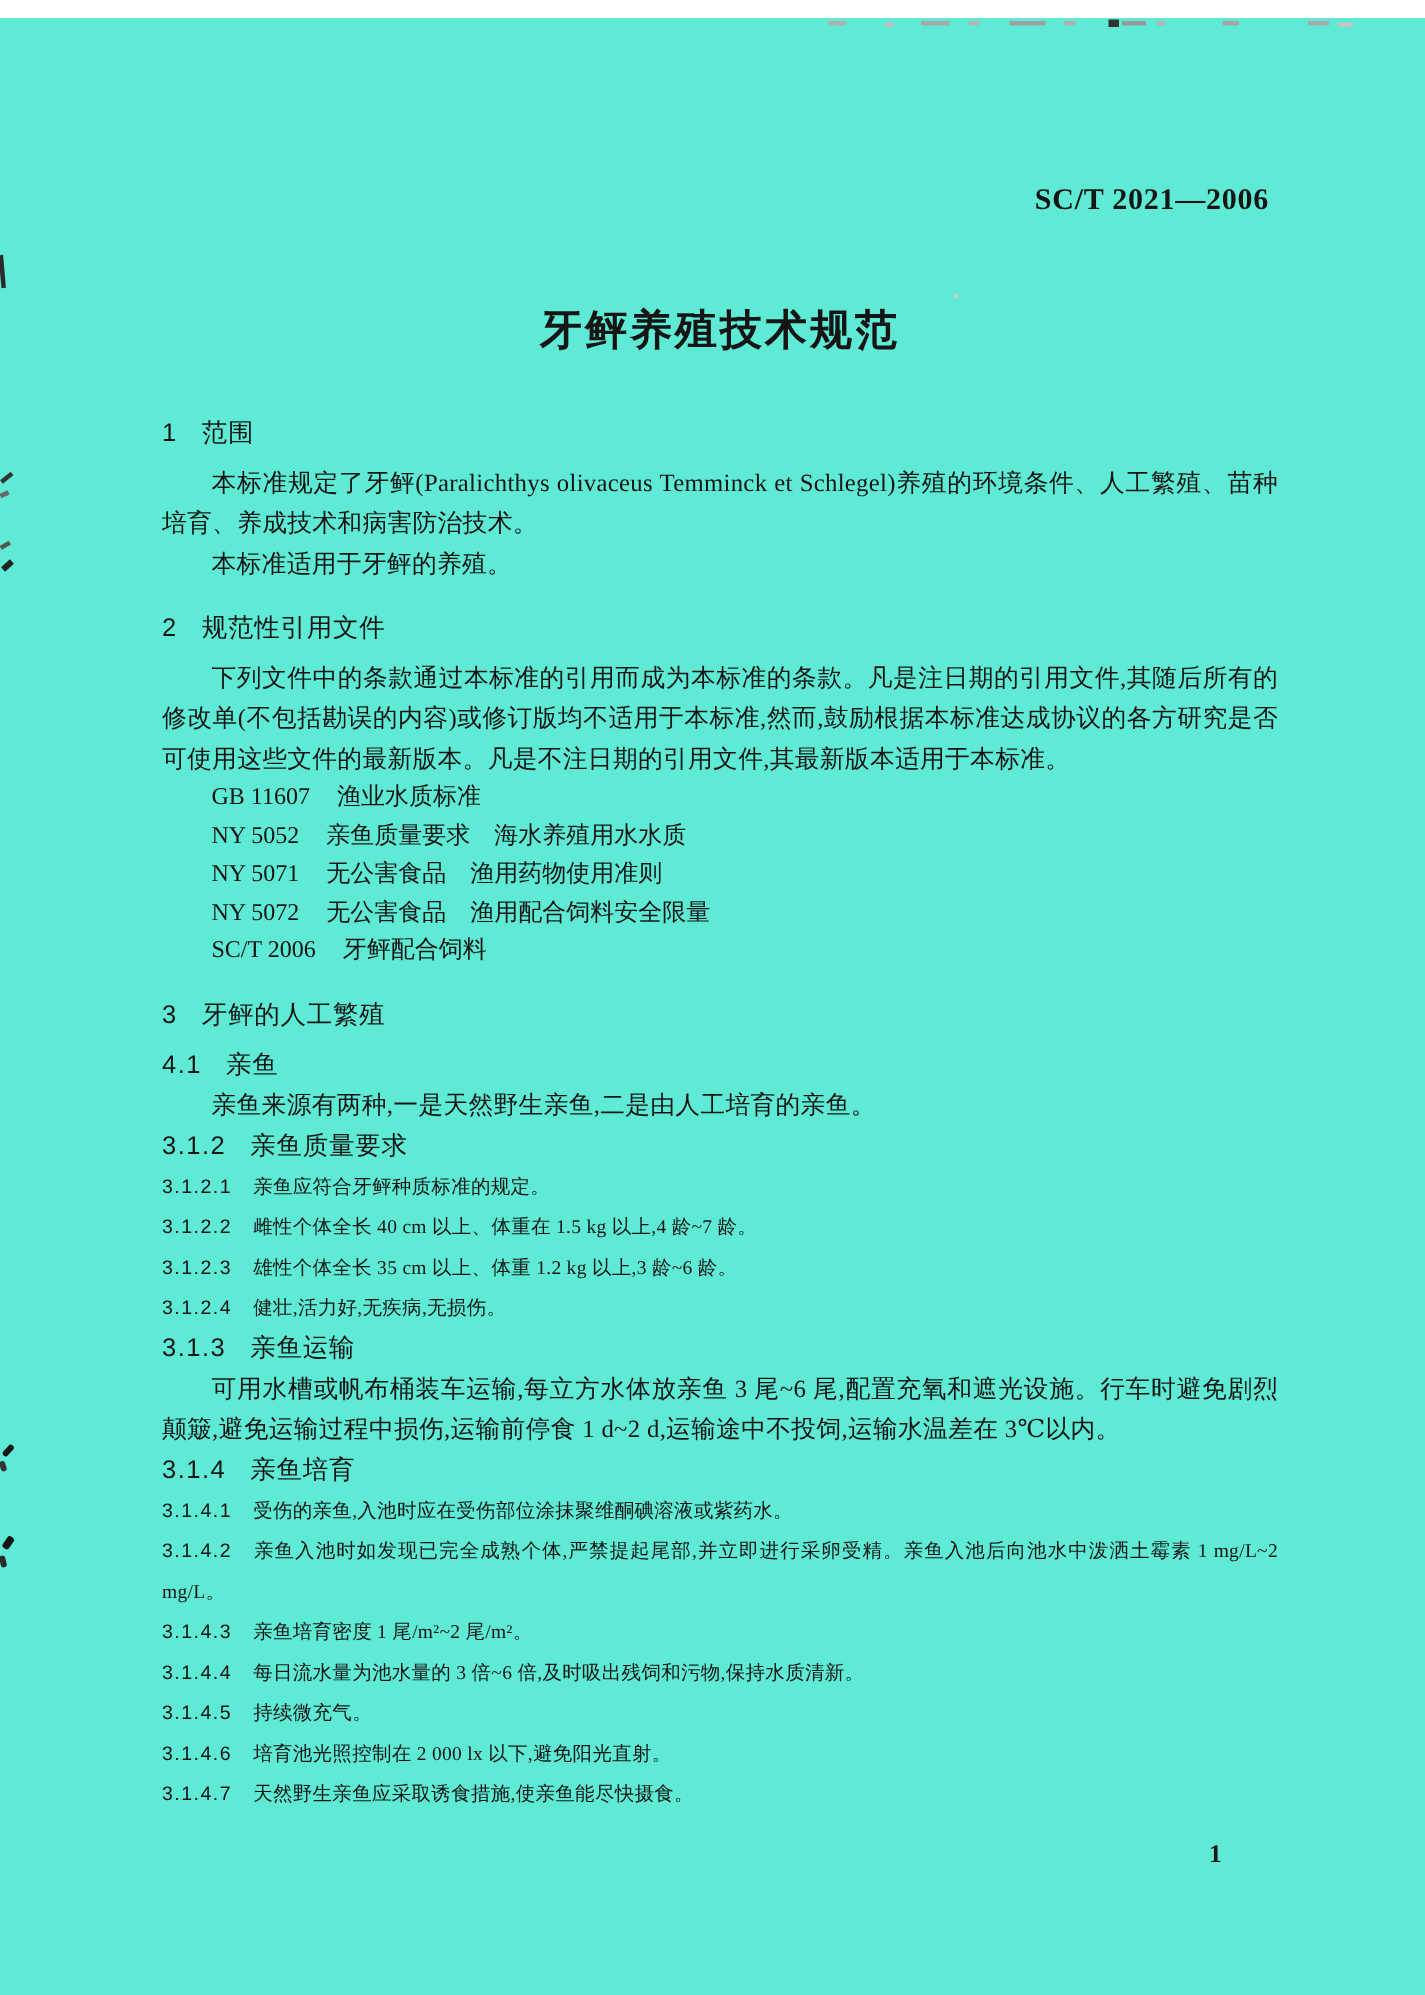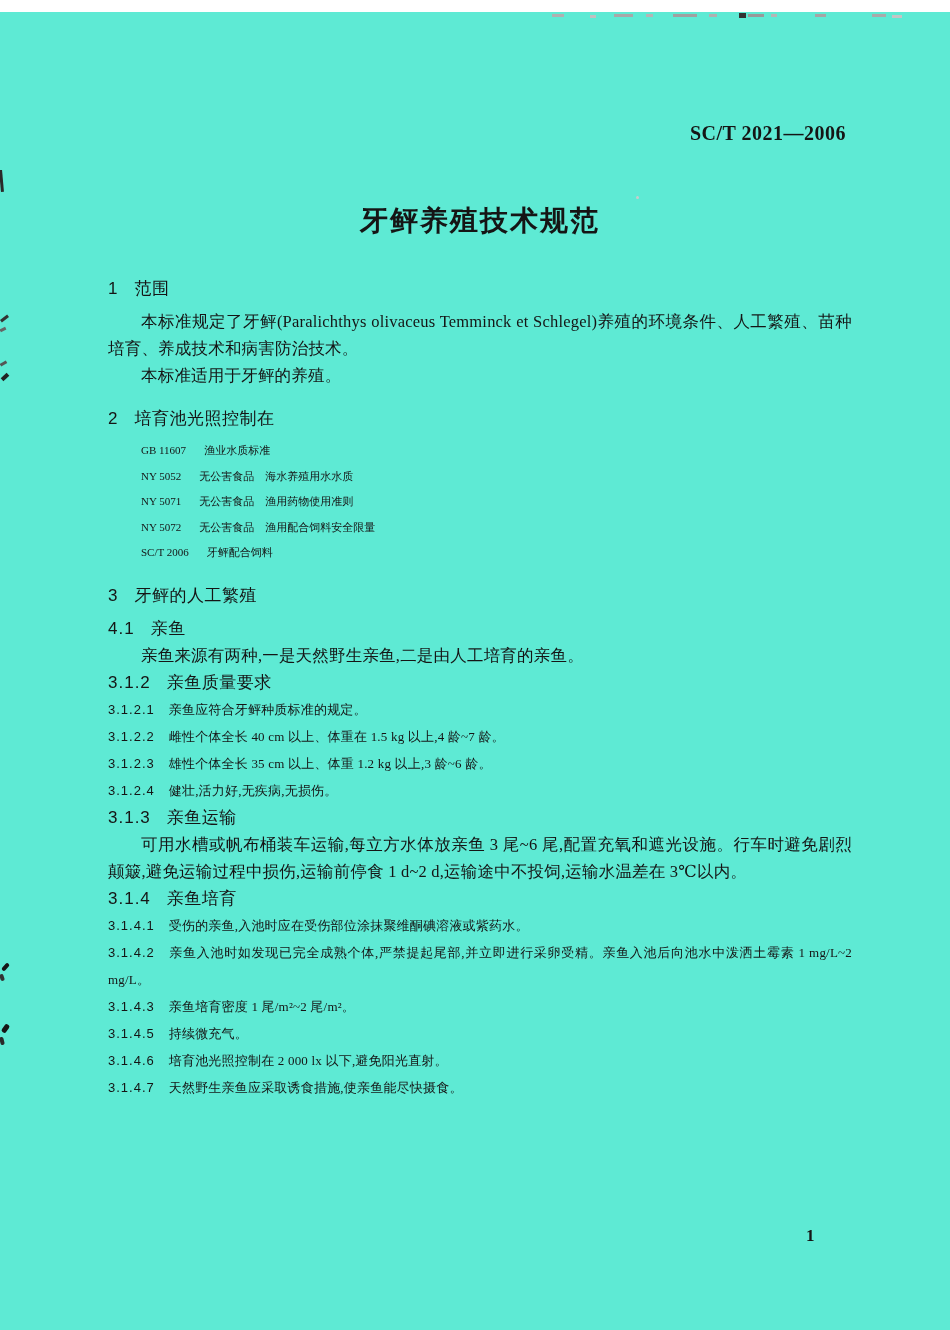--- a/index.html
+++ b/index.html
@@ -70,21 +70,21 @@
     letter-spacing: 0.2px;
   }
   .clause .num {
     font-family: "Liberation Sans", "DejaVu Sans", sans-serif;
     letter-spacing: 1px;
     margin-right: 14px;
   }
 
   
   .ref {
-    font-size: 11px;
+    font-size: 16px;
     line-height: 25.5px;
     padding-left: 33px;
   }
   .ref .code { margin-right: 18px; }
 
   .italic { }
 
   
   .page-number {
     position: absolute;
@@ -126,40 +126,42 @@
   <div class="scan-mark" style="left:0;top:1025px;width:4px;height:8px;background:#2a2a2a;transform:rotate(-14deg);border-radius:2px;"></div>
   <div class="scan-mark" style="left:636px;top:184px;width:3px;height:3px;background:#cccccc;border-radius:50%;"></div>
 
   <div class="content">
     <div class="doc-code">SC/T 2021—2006</div>
     <h1 class="doc-title">牙鲆养殖技术规范</h1>
     <main>
         <div class="hd chapter"><span class="num">1</span><span class="hlabel">范围</span></div>
         <p class="para"><span>本标准规定了牙鲆(</span><span class="italic">Paralichthys olivaceus</span><span> Temminck et Schlegel)养殖的环境条件、人工繁殖、苗种培育、养成技术和病害防治技术。</span></p>
         <p class="para">本标准适用于牙鲆的养殖。</p>
-        <div class="hd chapter"><span class="num">2</span><span class="hlabel">培育池光照控制在</span></div>
+        <div class="hd chapter"><span class="num">2</span><span class="hlabel">规范性引用文件</span></div>
+        <p class="para">下列文件中的条款通过本标准的引用而成为本标准的条款。凡是注日期的引用文件,其随后所有的修改单(不包括勘误的内容)或修订版均不适用于本标准,然而,鼓励根据本标准达成协议的各方研究是否可使用这些文件的最新版本。凡是不注日期的引用文件,其最新版本适用于本标准。</p>
         <p class="ref"><span class="code">GB 11607</span><span>渔业水质标准</span></p>
-        <p class="ref"><span class="code">NY 5052</span><span>无公害食品　海水养殖用水水质</span></p>
+        <p class="ref"><span class="code">NY 5052</span><span>亲鱼质量要求　海水养殖用水水质</span></p>
         <p class="ref"><span class="code">NY 5071</span><span>无公害食品　渔用药物使用准则</span></p>
         <p class="ref"><span class="code">NY 5072</span><span>无公害食品　渔用配合饲料安全限量</span></p>
         <p class="ref"><span class="code">SC/T 2006</span><span>牙鲆配合饲料</span></p>
         <div class="hd chapter"><span class="num">3</span><span class="hlabel">牙鲆的人工繁殖</span></div>
         <div class="hd h2"><span class="num">4.1</span><span class="hlabel">亲鱼</span></div>
         <p class="para">亲鱼来源有两种,一是天然野生亲鱼,二是由人工培育的亲鱼。</p>
         <div class="hd h3"><span class="num">3.1.2</span><span class="hlabel">亲鱼质量要求</span></div>
         <p class="clause"><span class="num">3.1.2.1</span><span>亲鱼应符合牙鲆种质标准的规定。</span></p>
         <p class="clause"><span class="num">3.1.2.2</span><span>雌性个体全长 40 cm 以上、体重在 1.5 kg 以上,4 龄~7 龄。</span></p>
         <p class="clause"><span class="num">3.1.2.3</span><span>雄性个体全长 35 cm 以上、体重 1.2 kg 以上,3 龄~6 龄。</span></p>
         <p class="clause"><span class="num">3.1.2.4</span><span>健壮,活力好,无疾病,无损伤。</span></p>
         <div class="hd h3"><span class="num">3.1.3</span><span class="hlabel">亲鱼运输</span></div>
         <p class="para">可用水槽或帆布桶装车运输,每立方水体放亲鱼 3 尾~6 尾,配置充氧和遮光设施。行车时避免剧烈颠簸,避免运输过程中损伤,运输前停食 1 d~2 d,运输途中不投饲,运输水温差在 3℃以内。</p>
         <div class="hd h3"><span class="num">3.1.4</span><span class="hlabel">亲鱼培育</span></div>
         <p class="clause"><span class="num">3.1.4.1</span><span>受伤的亲鱼,入池时应在受伤部位涂抹聚维酮碘溶液或紫药水。</span></p>
         <p class="clause"><span class="num">3.1.4.2</span><span>亲鱼入池时如发现已完全成熟个体,严禁提起尾部,并立即进行采卵受精。亲鱼入池后向池水中泼洒土霉素 1 mg/L~2 mg/L。</span></p>
         <p class="clause"><span class="num">3.1.4.3</span><span>亲鱼培育密度 1 尾/m²~2 尾/m²。</span></p>
+        <p class="clause"><span class="num">3.1.4.4</span><span>每日流水量为池水量的 3 倍~6 倍,及时吸出残饲和污物,保持水质清新。</span></p>
         <p class="clause"><span class="num">3.1.4.5</span><span>持续微充气。</span></p>
         <p class="clause"><span class="num">3.1.4.6</span><span>培育池光照控制在 2 000 lx 以下,避免阳光直射。</span></p>
         <p class="clause"><span class="num">3.1.4.7</span><span>天然野生亲鱼应采取诱食措施,使亲鱼能尽快摄食。</span></p>
       </main>
   </div>
 
   <div class="page-number">1</div>
 </div>
 
 </body></html>

